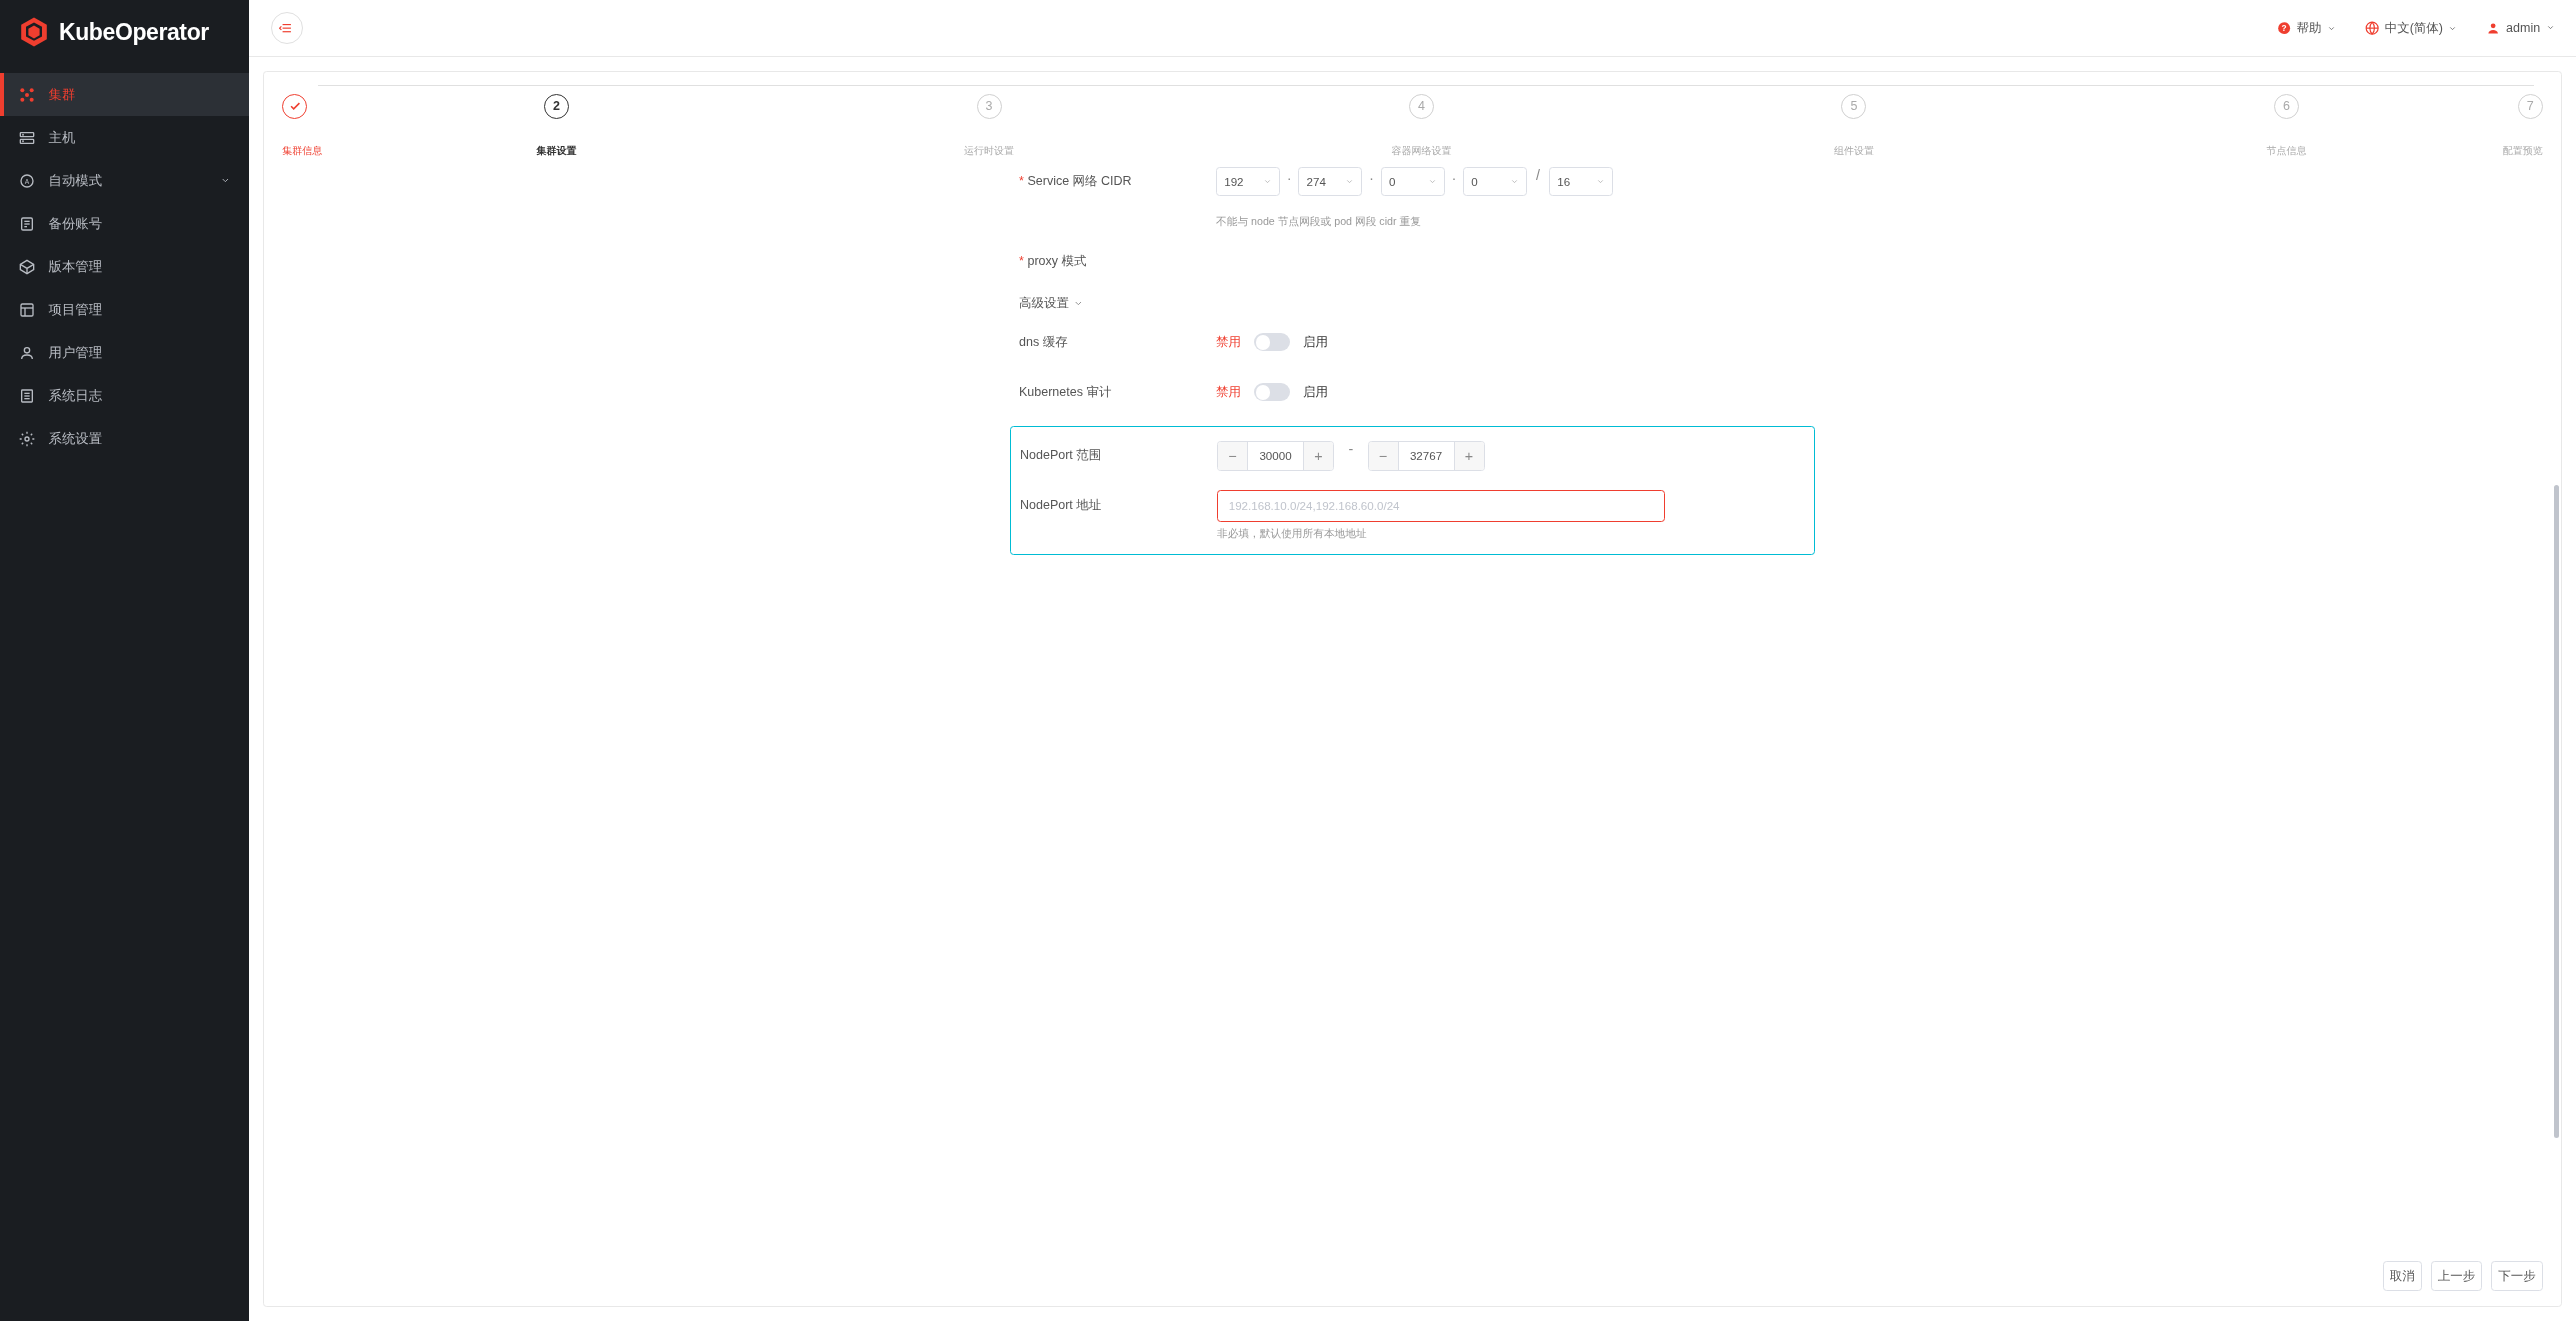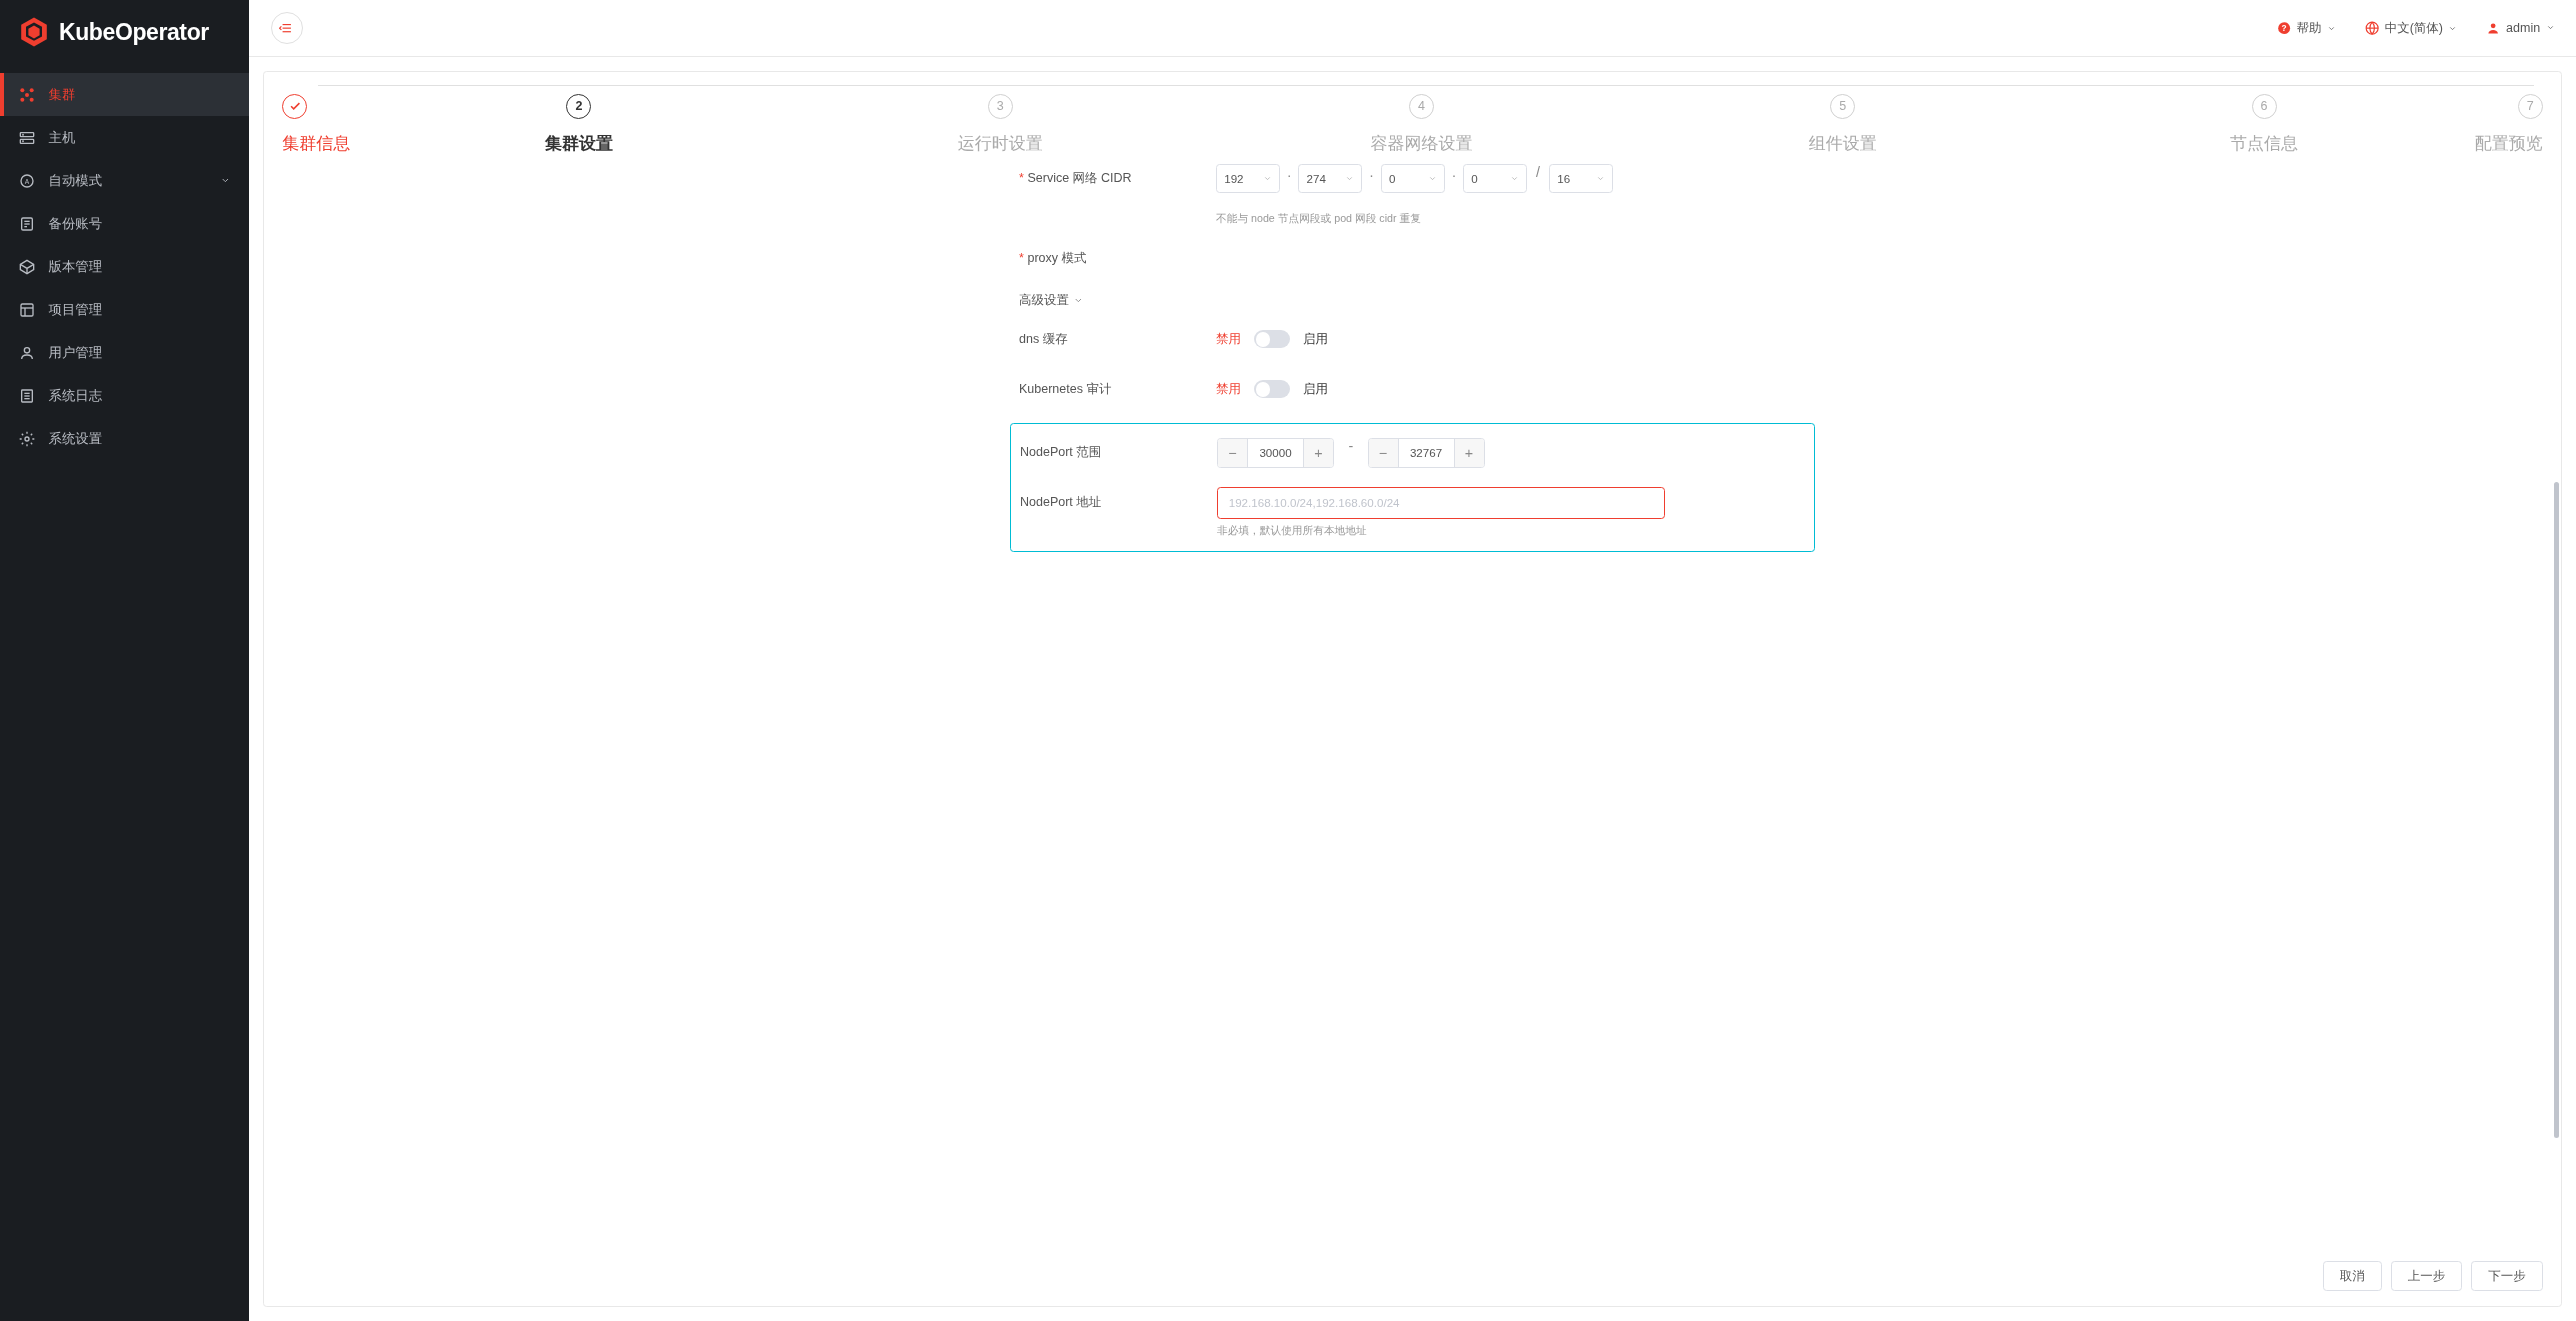--- a/index.html
+++ b/index.html
@@ -35,21 +35,21 @@
     .content { background: #fff; border: 0.9px solid #e8e8e8; border-radius: 3.6px; flex: 1; display: flex; flex-direction: column; overflow: hidden; }
     
     
     .steps { display: flex; padding: 21.5px 18px 0 18px; position: relative; }
     .step { flex: 1; text-align: center; position: relative; }
     .step:first-child { text-align: left; }
     .step:last-child { text-align: right; flex: 0 0 auto; }
     .step-circle { width: 25px; height: 25px; border-radius: 50%; display: inline-flex; align-items: center; justify-content: center; font-size: 12.5px; border: 1.8px solid #d0d0d0; color: #aaa; background: #fff; position: relative; z-index: 2; }
     .step.done .step-circle { border-color: #ef3e2f; color: #ef3e2f; }
     .step.active .step-circle { border-color: #333; color: #333; font-weight: 600; }
-    .step-label { margin-top: 13px; font-size: 17px; color: #aaa; }
+    .step-label { margin-top: 25px; font-size: 10px; color: #aaa; }
     .step.done .step-label { color: #ef3e2f; }
     .step.active .step-label { color: #333; font-weight: 600; }
     .step-line { position: absolute; top: 12.5px; height: 0.9px; background: #e0e0e0; z-index: 1; }
     
     
     .form-area { flex: 1; overflow-y: auto; padding: 18px 0; position: relative; }
     .form-inner { max-width: 823px; margin: 0 auto; padding: 0 18px; }
     .form-row { display: flex; align-items: center; margin-bottom: 18px; min-height: 32px; }
     .form-label { width: 197px; font-size: 12.5px; color: #555; display: flex; align-items: center; gap: 3.6px; }
     .required { color: #ef3e2f; }
@@ -83,21 +83,21 @@
     .range-sep { padding: 0 7.2px; color: #888; }
     
     .text-input { height: 32px; border: 0.9px solid #ef3e2f; border-radius: 3.6px; width: 448px; padding: 0 10.7px; font-size: 11.6px; outline: none; }
     .text-input::placeholder { color: #c0c4cc; }
     
     .scrollbar-track { position: absolute; right: 1.8px; top: 0; bottom: 0; width: 5.4px; }
     .scrollbar-thumb { position: absolute; right: 0; width: 5.4px; background: #c0c4cc; border-radius: 2.7px; top: 30%; height: 60%; }
     
     
     .footer { padding: 14.3px 18px; display: flex; justify-content: flex-end; gap: 9px; }
-    .btn { height: 30px; padding: 0 16px; border: 0.9px solid #dcdfe6; border-radius: 3.6px; background: #fff; font-size: 12.5px; color: #555; cursor: pointer; }
+    .btn { height: 30px; padding: 0 6px; border: 0.9px solid #dcdfe6; border-radius: 3.6px; background: #fff; font-size: 12.5px; color: #555; cursor: pointer; }
     
     svg { display: block; }
   </style>
 </head>
 <body>
 
 <div class="app">
   <aside class="sidebar">
     <div class="logo">
       <span class="logo-icon">

